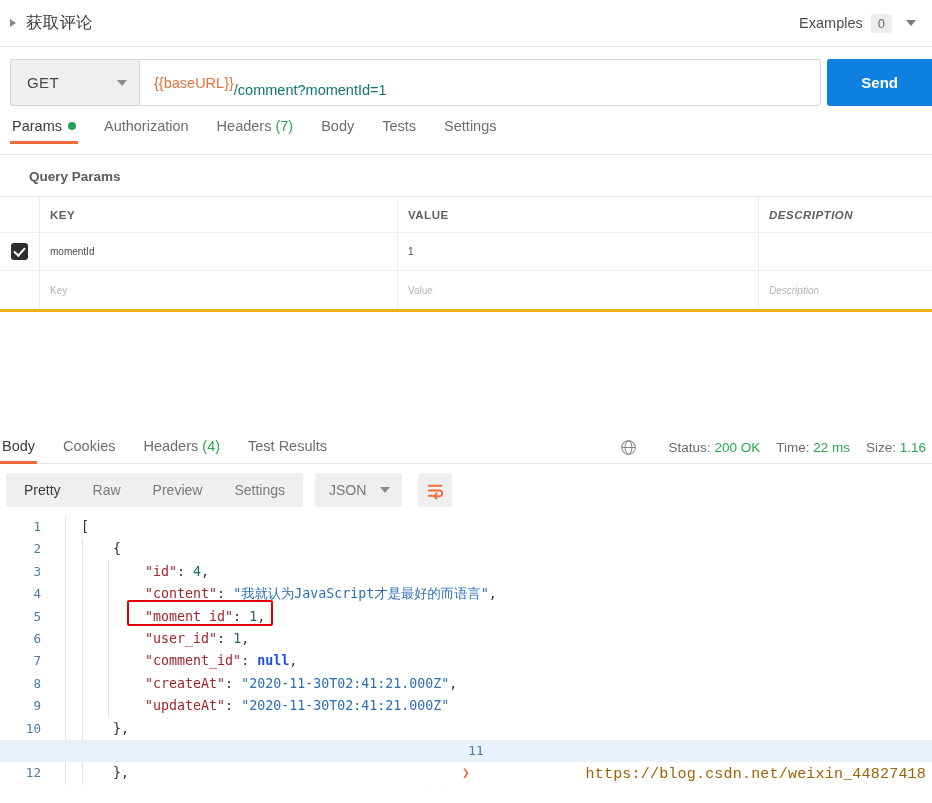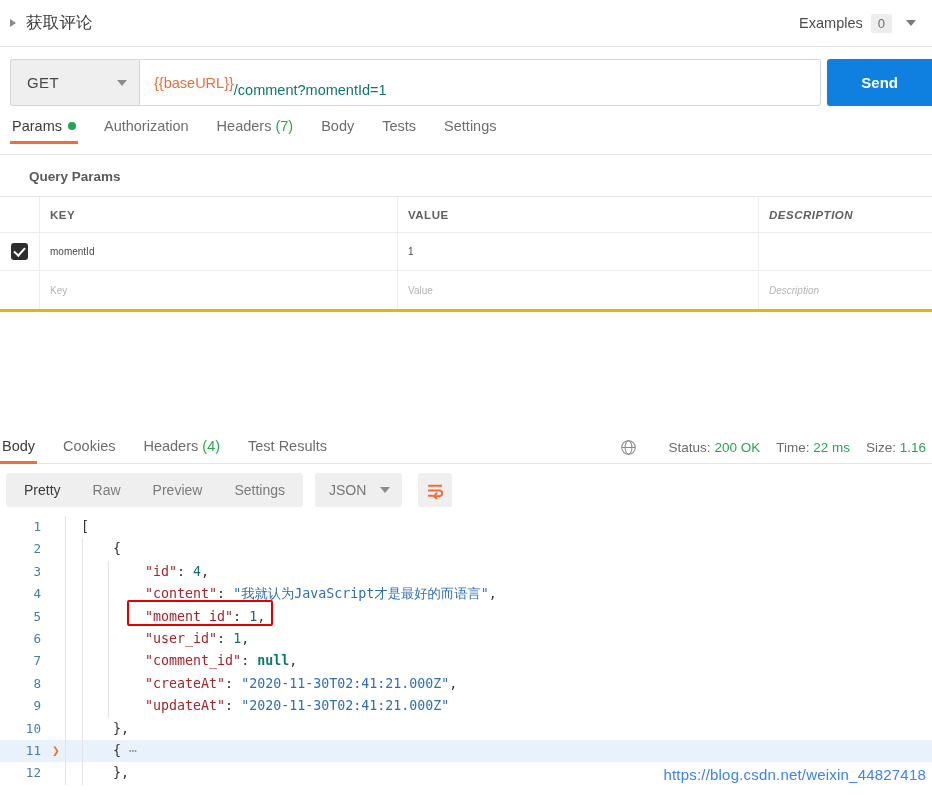--- a/index.html
+++ b/index.html
@@ -309,21 +309,21 @@
     line-height: 22.4px;
     height: 270px;
     overflow: hidden;
   }
   .jline {
     display: flex;
     height: 22.4px;
     align-items: center;
     position: relative;
   }
-  .jline.sel { background: #e9f2fb; }
+  .jline.sel { background: #e9f2fb; flex-direction: column; }
   .gutter {
     width: 47px;
     flex: 0 0 auto;
     text-align: right;
     padding-right: 6px;
     color: #4a7ca8;
     font-size: 12.6px;
     user-select: none;
   }
   .fold {
@@ -340,21 +340,21 @@
     color: #333;
     position: relative;
     border-left: 1px solid #e4e4e4;
     padding-left: 15px;
     height: 22.4px;
     line-height: 22.4px;
   }
   .k   { color: #a4262c; }
   .s   { color: #2f6fb5; }
   .n   { color: #1a6a6a; }
-  .nul { color: #0f766e; font-weight: bold; }
+  .nul { color: #1d4ed8; font-weight: bold; }
   .p   { color: #333333; }
   .brc { color: #333333; }
   .ellip { color: #9a9a9a; }
   .indent-guide {
     position: absolute;
     top: 0; bottom: 0;
     width: 1px;
     background: #e4e4e4;
   }
 
@@ -362,22 +362,22 @@
     position: absolute;
     border: 2px solid #e40000;
     border-radius: 2px;
     pointer-events: none;
   }
   .watermark {
     position: absolute;
     right: 6px;
     bottom: 20px;
     font-size: 15px;
-    color: #3b82f6;
-    font-family: Liberation Sans, sans-serif;
+    color: #a16207;
+    font-family: Liberation Mono, monospace;
     letter-spacing: .2px;
     user-select: none;
   }
 </style>
 </head>
 <body>
 
 <div class="req-title-bar">
   <span class="collapse-tri"></span>
   <span class="req-title">获取评论</span>

